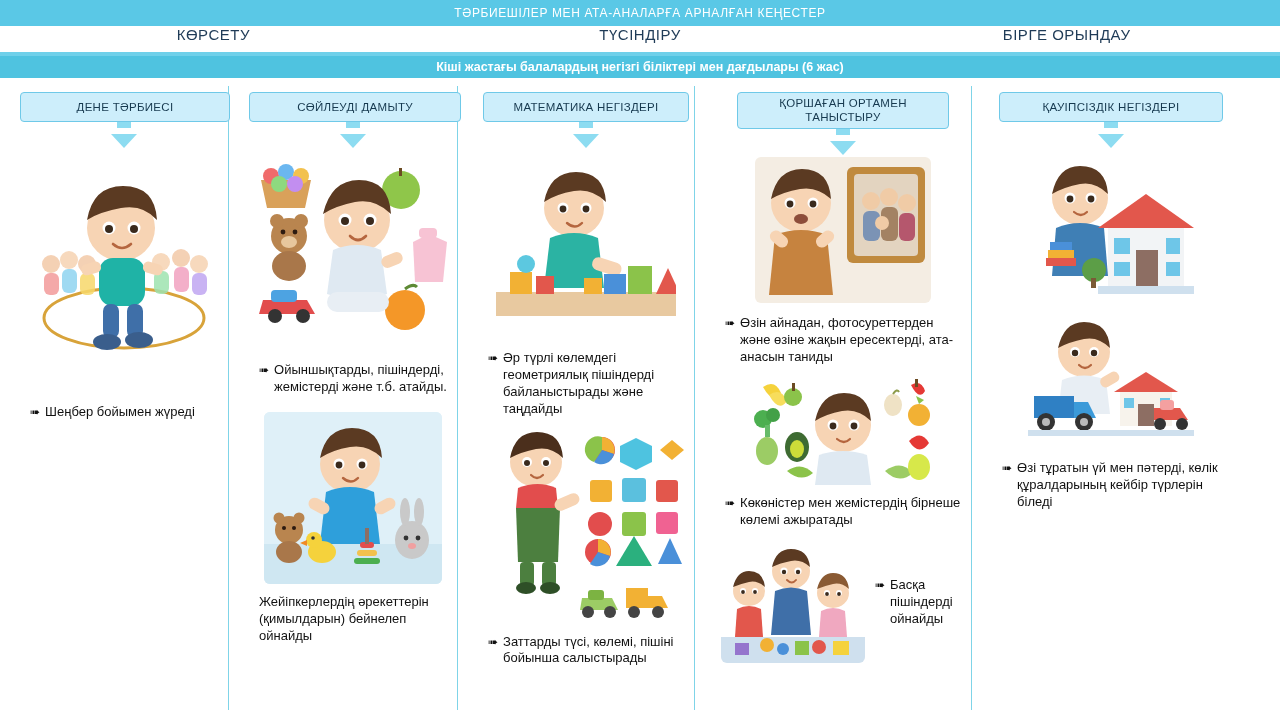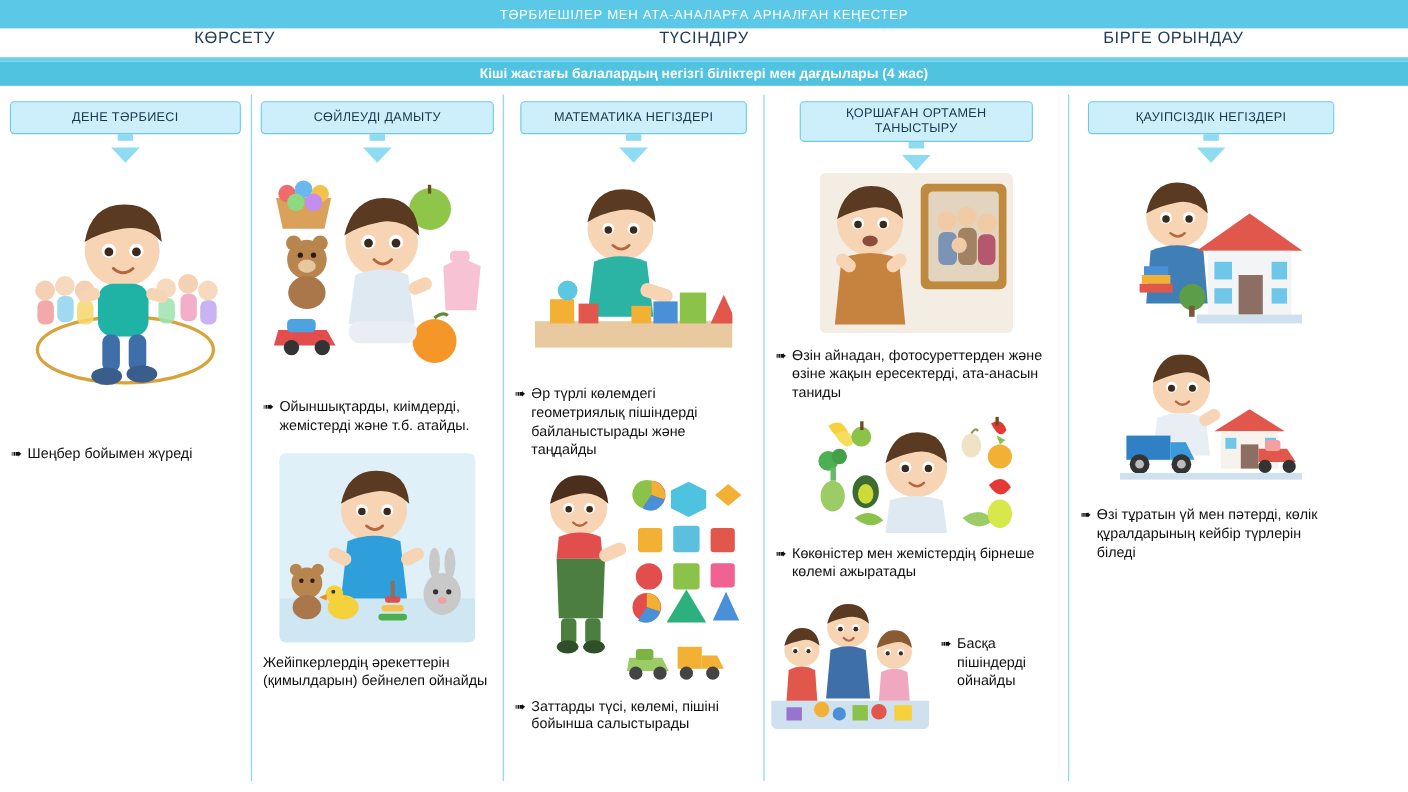--- a/index.html
+++ b/index.html
@@ -65,20 +65,21 @@
 
   
   .columns {
     display: flex;
     height: 632px;
     position: relative;
   }
   .column {
     position: relative;
     box-sizing: border-box;
+    padding-left: 20px;
   }
   .col-sep {
     width: 1px;
     background: #7fd4e8;
     margin-top: 8px;
     height: 624px;
   }
 
   .col-head {
     margin: 14px auto 0 auto;
@@ -162,21 +163,21 @@
 
 <div class="subtitle-row">
   <div class="subtitle-cell">КӨРСЕТУ</div>
   <div class="subtitle-cell">ТҮСІНДІРУ</div>
   <div class="subtitle-cell">БІРГЕ ОРЫНДАУ</div>
 </div>
 
 <div class="band-rule"></div>
 
 <div class="blue-banner">
-  <div class="banner-text">Кіші жастағы балалардың негізгі біліктері мен дағдылары (4 жас)</div>
+  <div class="banner-text">Кіші жастағы балалардың негізгі біліктері мен дағдылары (6 жас)</div>
 </div>
 
 <div class="columns">
 
   <div class="column" id="col1">
     <div class="col-head" style="width:210px;">
       <span>ДЕНЕ ТӘРБИЕСІ</span>
     </div>
     <div class="arrow-stem"></div>
     <div class="arrow-down"></div>
@@ -276,21 +277,21 @@
           <circle cx="117" cy="63" r="4" fill="#3a2a1d"></circle>
         <path d="M97 78 q8 8 16 0" stroke="#b5663f" stroke-width="2.6" fill="none" stroke-linecap="round"></path>
         <path d="M80 92 q24 -10 48 0 l6 44 q-30 10 -60 0z" fill="#dfe9f2"></path>
         <rect x="74" y="134" width="62" height="20" rx="10" fill="#e8eef4"></rect>
         <rect x="128" y="96" width="22" height="12" rx="6" fill="#f7d4b4" transform="rotate(-22 139 102)"></rect>
       </svg>
     </div>
 
     <div class="bullet center" style="margin-top:14px;">
       <span class="arrow-glyph">➠</span>
-      <span class="btext">Ойыншықтарды, киімдерді, жемістерді және т.б. атайды.</span>
+      <span class="btext">Ойыншықтарды, пішіндерді, жемістерді және т.б. атайды.</span>
     </div>
 
     <div class="art" style="width:178px;height:172px;margin-top:16px;background:#dff0f8;">
       <svg width="178" height="172" viewBox="0 0 178 172">
         <rect width="178" height="172" fill="#dff0f8"></rect>
         <rect y="132" width="178" height="40" fill="#cfe7f2"></rect>
 
         <ellipse cx="86" cy="52" rx="30" ry="29" fill="#f7d4b4"></ellipse>
         <path d="M56 46 q6 -30 32 -30 q28 0 30 30 q-14 -14 -32 -11 q-18 3 -30 11z" fill="#5b3a22"></path>
         <circle cx="75" cy="52" r="5.5" fill="#fff"></circle>

